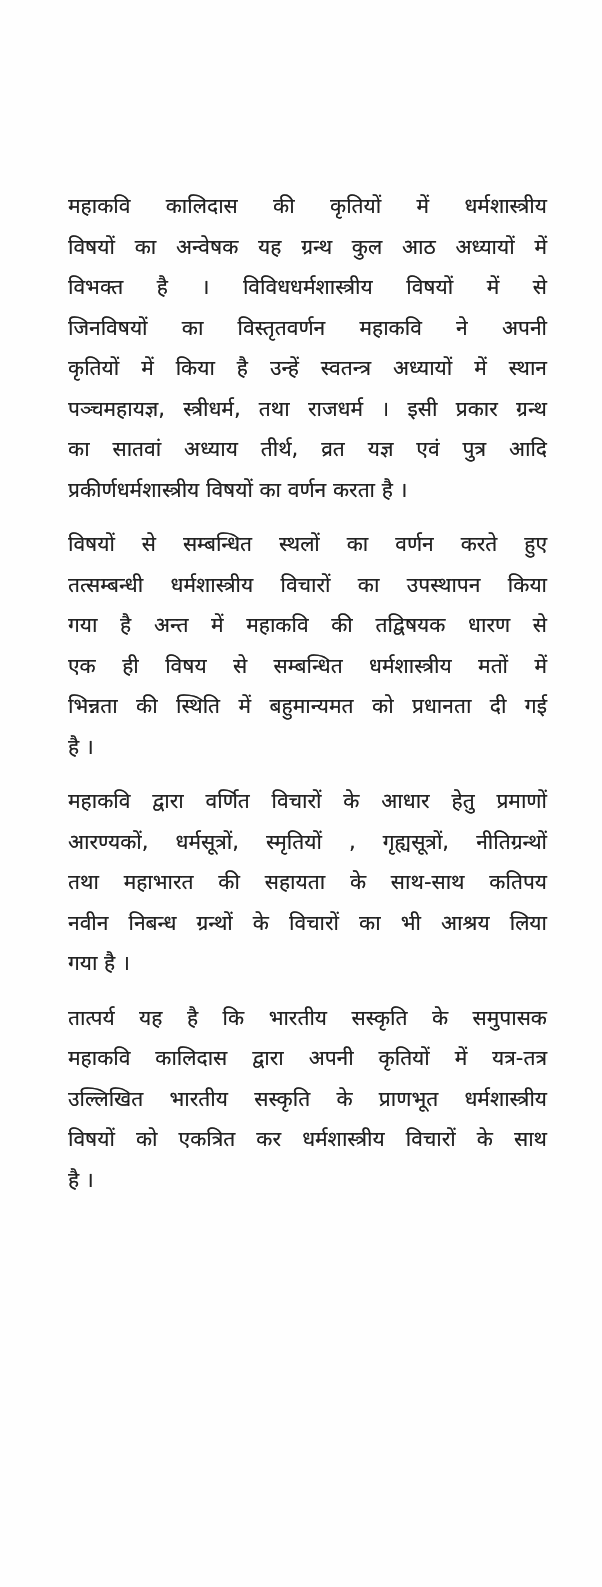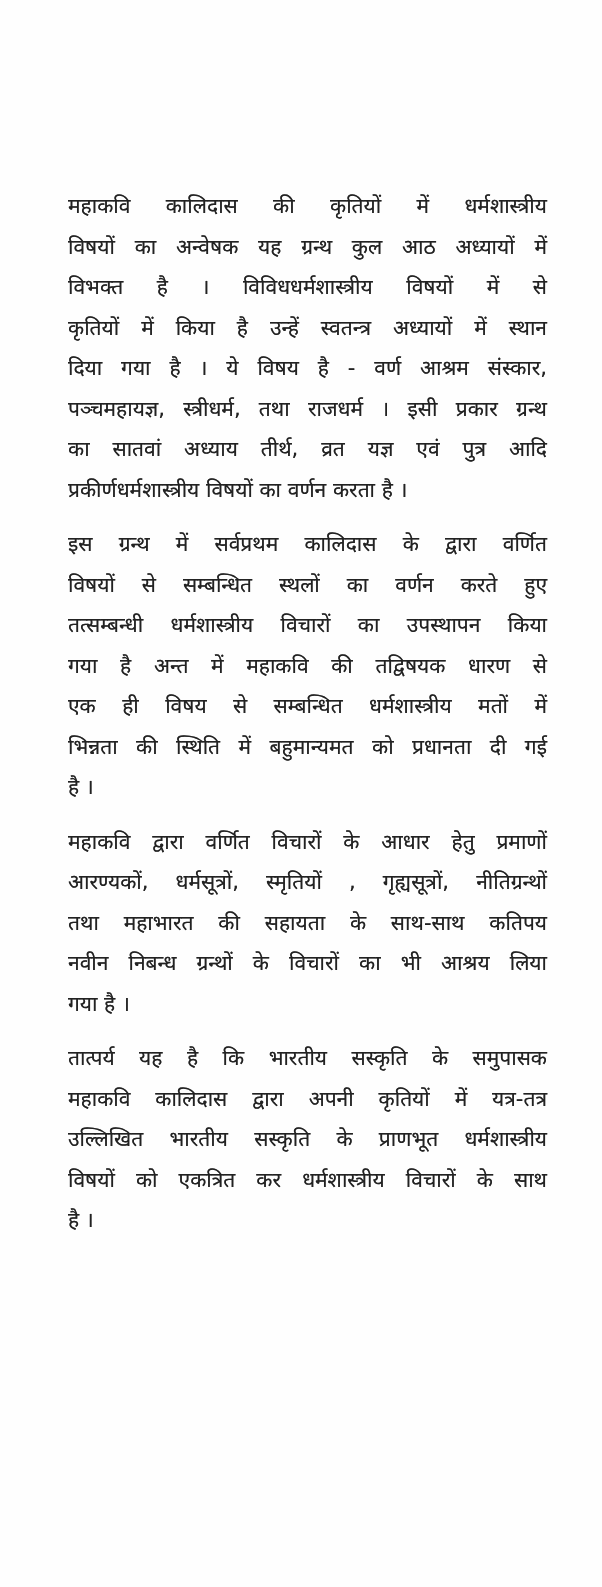--- a/index.html
+++ b/index.html
@@ -52,28 +52,27 @@
 </style>
 </head>
 <body style="background: rgb(254, 254, 254);">
 
 <div class="page">
   <div class="text-block" id="text-block" style="color: rgb(34, 34, 34);">
       <div class="para">
         <div class="line">महाकवि कालिदास की कृतियों में धर्मशास्त्रीय</div>
         <div class="line">विषयों का अन्वेषक यह ग्रन्थ कुल आठ अध्यायों में</div>
         <div class="line">विभक्त है । विविधधर्मशास्त्रीय विषयों में से</div>
+        <div class="line">जिनविषयों का विस्तृतवर्णन महाकवि ने अपनी</div>
         <div class="line">कृतियों में किया है उन्हें स्वतन्त्र अध्यायों में स्थान</div>
-        <div class="line">दिया गया है । ये विषय है - वर्ण आश्रम संस्कार,</div>
         <div class="line">पञ्चमहायज्ञ, स्त्रीधर्म, तथा राजधर्म । इसी प्रकार ग्रन्थ</div>
         <div class="line">का सातवां अध्याय तीर्थ, व्रत यज्ञ एवं पुत्र आदि</div>
         <div class="line last">प्रकीर्णधर्मशास्त्रीय विषयों का वर्णन करता है ।</div>
       </div>
       <div class="para">
-        <div class="line">इस ग्रन्थ में सर्वप्रथम कालिदास के द्वारा वर्णित</div>
         <div class="line">विषयों से सम्बन्धित स्थलों का वर्णन करते हुए</div>
         <div class="line">तत्सम्बन्धी धर्मशास्त्रीय विचारों का उपस्थापन किया</div>
         <div class="line">गया है अन्त में महाकवि की तद्विषयक धारण से</div>
         <div class="line">एक ही विषय से सम्बन्धित धर्मशास्त्रीय मतों में</div>
         <div class="line">भिन्नता की स्थिति में बहुमान्यमत को प्रधानता दी गई</div>
         <div class="line last">है ।</div>
       </div>
       <div class="para">
         <div class="line">महाकवि द्वारा वर्णित विचारों के आधार हेतु प्रमाणों</div>
         <div class="line">आरण्यकों, धर्मसूत्रों, स्मृतियों , गृह्यसूत्रों, नीतिग्रन्थों</div>

